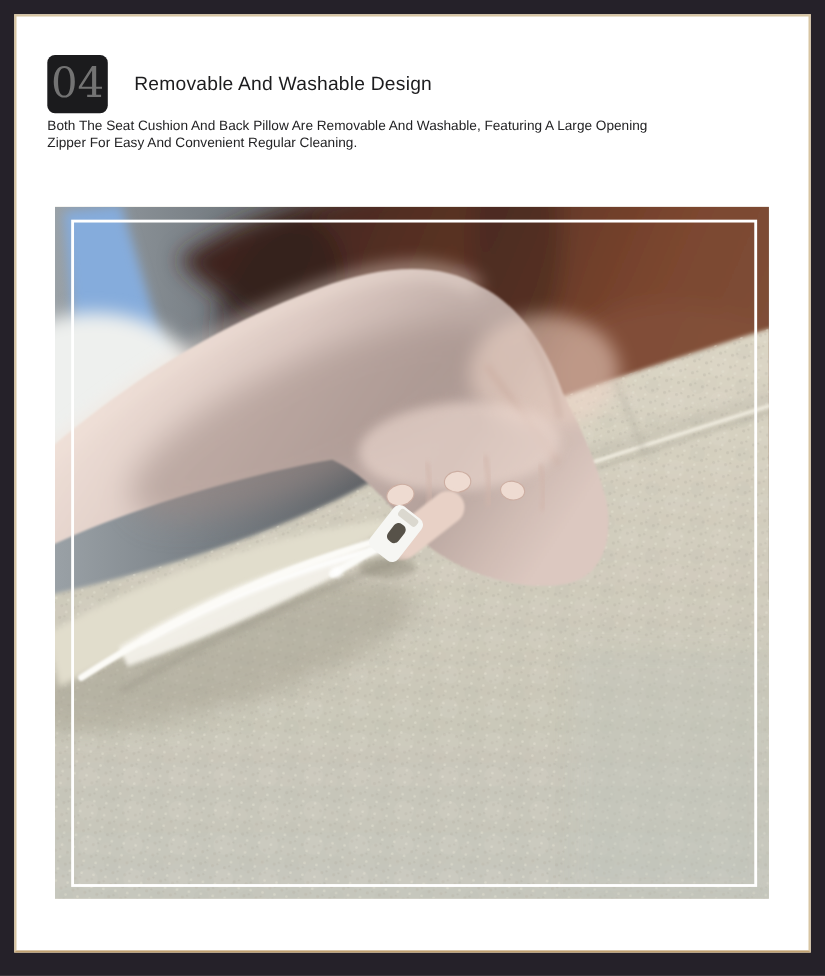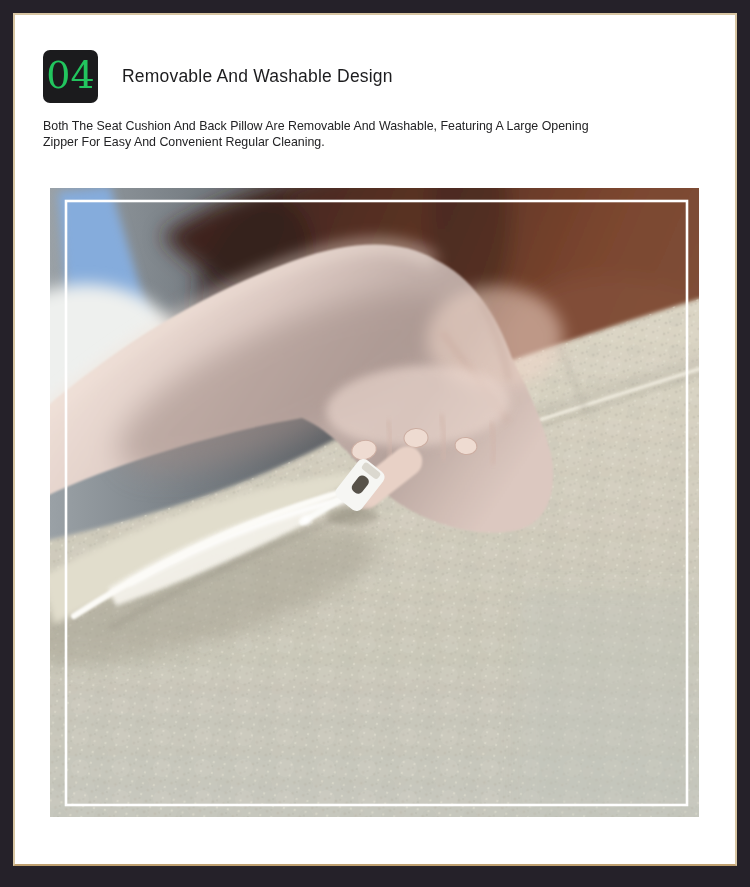--- a/index.html
+++ b/index.html
@@ -14,30 +14,30 @@
     background:#ffffff;
     border:2px solid #d8c5a2;
     border-bottom-color:#bfa070;
   }
   .badge{
     position:absolute;left:28px;top:35px;width:55px;height:53px;
     background:#1b1b1d;border-radius:7px;
     display:flex;align-items:center;justify-content:center;
   }
   .badge span{
-    color:#22c55e;font-family:"DejaVu Serif", serif;
+    color:#737373;font-family:"DejaVu Serif", serif;
     font-size:38px;line-height:1;padding-bottom:3px;
   }
   .title{
     position:absolute;left:107px;top:35px;height:53px;margin:0;
     display:flex;align-items:center;
     font-size:17.5px;font-weight:normal;color:#1c1c1e;letter-spacing:.2px;
   }
   .desc{
-    position:absolute;left:28px;top:104px;width:580px;margin:0;
+    position:absolute;left:28px;top:92px;width:580px;margin:0;
     font-size:12.4px;line-height:15.6px;color:#232325;
     white-space:pre-line;
   }
   .photo{
     position:absolute;left:35px;top:173px;width:649px;height:629px;
     overflow:hidden;background:#cfcabb;
   }
   .photo svg{display:block;}
 </style>
 </head>

